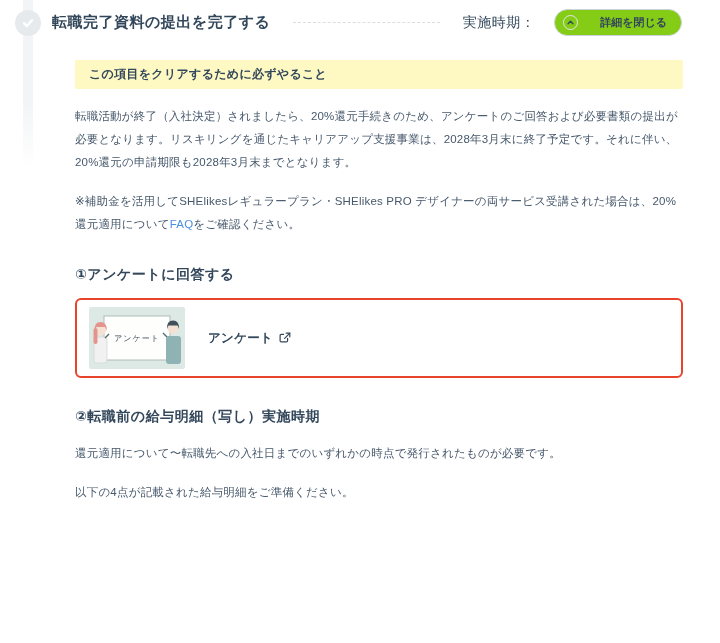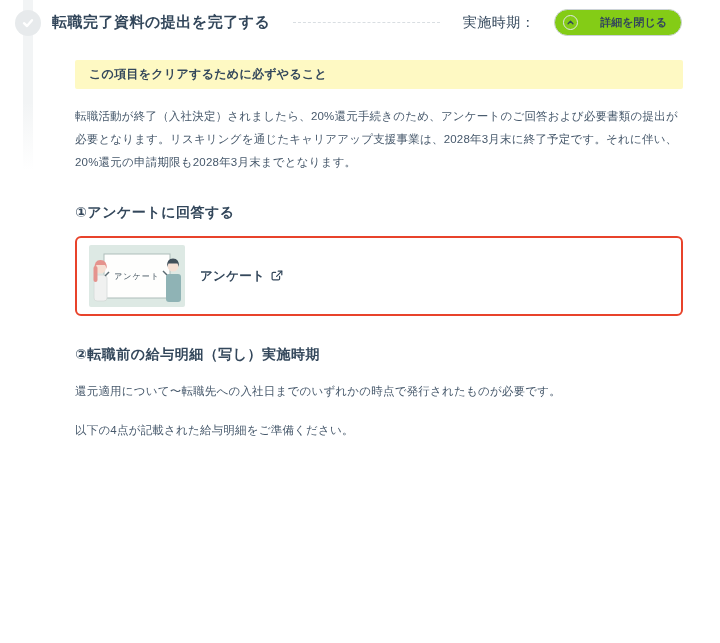--- a/index.html
+++ b/index.html
@@ -93,21 +93,21 @@
     letter-spacing: 0.5px;
     margin-top: 30px;
   }
   .card {
     margin-top: 14px;
     border: 2px solid #e8432b;
     border-radius: 6px;
     background: #fff;
     display: flex;
     align-items: center;
-    gap: 15px;
+    gap: 23px;
     padding: 7px 12px;
     cursor: pointer;
   }
   .card-illus { width: 96px; height: 62px; flex: none; display: block; }
   .card-link {
     font-size: 12.5px;
     font-weight: bold;
     color: #33475b;
     display: flex; align-items: center; gap: 6px;
     letter-spacing: 0.3px;
@@ -145,20 +145,21 @@
   </button>
 </div>
 
 <div class="content">
 
   <div class="callout">
     <span>この項目をクリアするために必ずやること</span>
   </div>
 
   <p class="para">転職活動が終了（入社決定）されましたら、20%還元手続きのため、アンケートのご回答および必要書類の提出が必要となります。リスキリングを通じたキャリアアップ支援事業は、2028年3月末に終了予定です。それに伴い、20%還元の申請期限も2028年3月末までとなります。</p>
+  <p class="para"><span>※補助金を活用してSHElikesレギュラープラン・SHElikes PRO デザイナーの両サービス受講された場合は、20%還元適用について</span><a class="inline-link">FAQ</a><span>をご確認ください。</span></p>
 
   <h3 class="sec-heading">①アンケートに回答する</h3>
 
   <div class="card">
     <svg class="card-illus" viewBox="0 0 96 62">
       <rect x="0" y="0" width="96" height="62" rx="2" fill="#dde9e4"></rect>
 
       <line x1="20" y1="10" x2="16" y2="56" stroke="#8fa4a0" stroke-width="1"></line>
       <line x1="76" y1="10" x2="80" y2="56" stroke="#8fa4a0" stroke-width="1"></line>
       <rect x="15" y="9" width="66" height="44" fill="#fefefd" stroke="#aebdb9" stroke-width="1"></rect>

